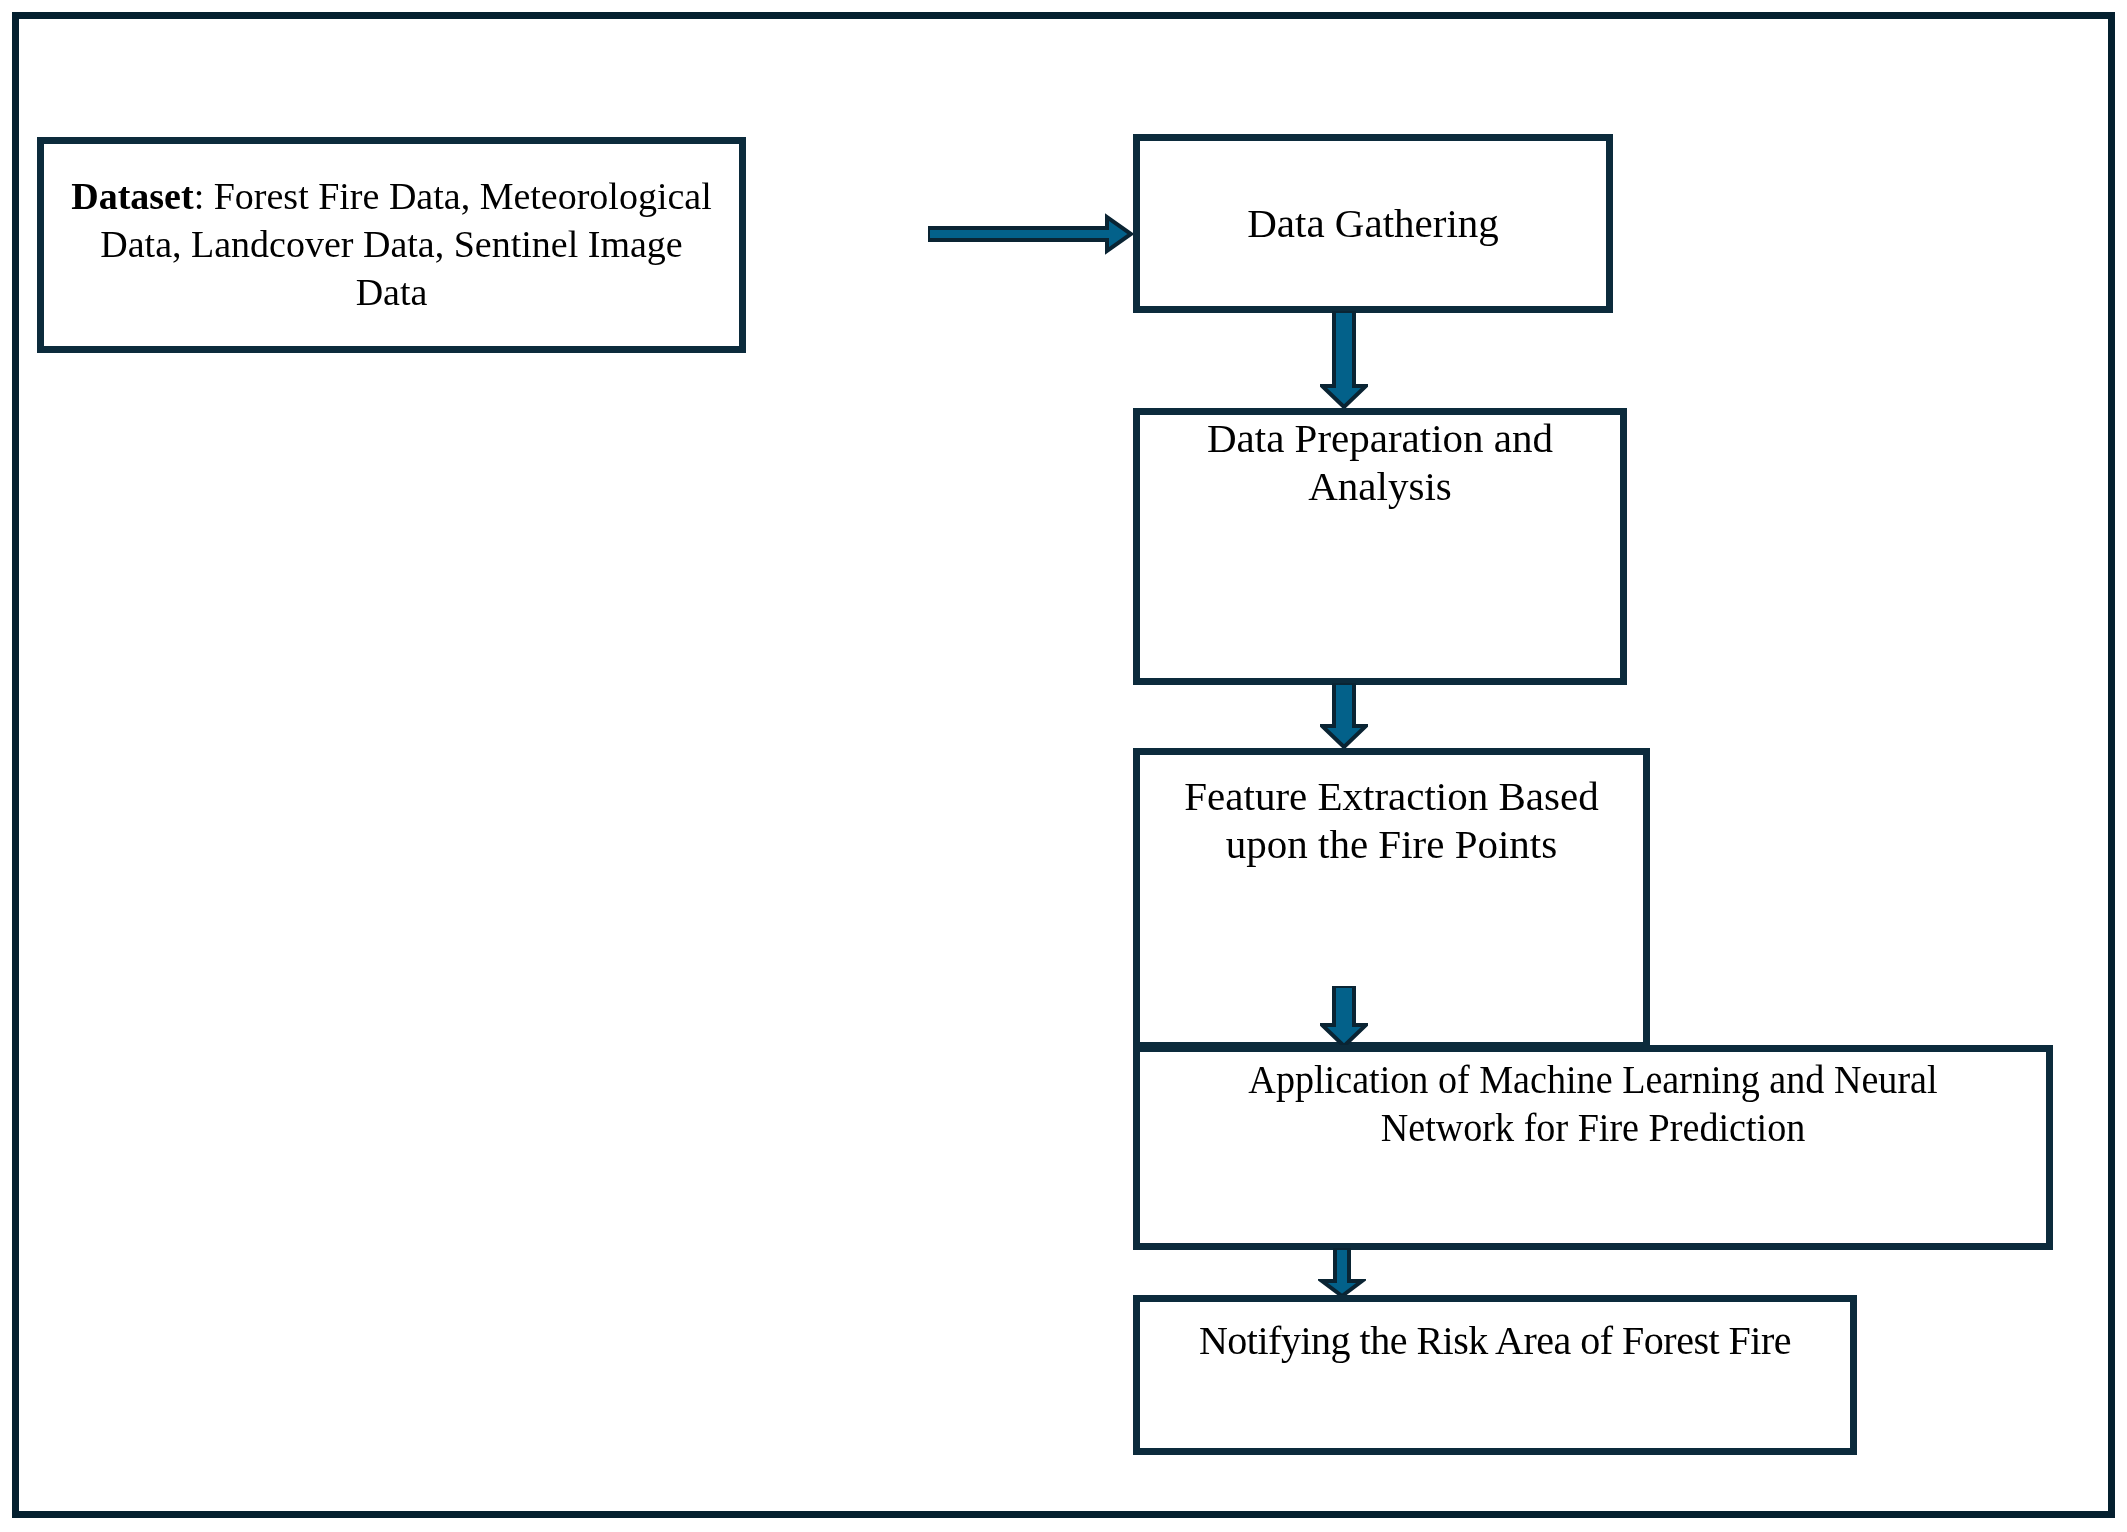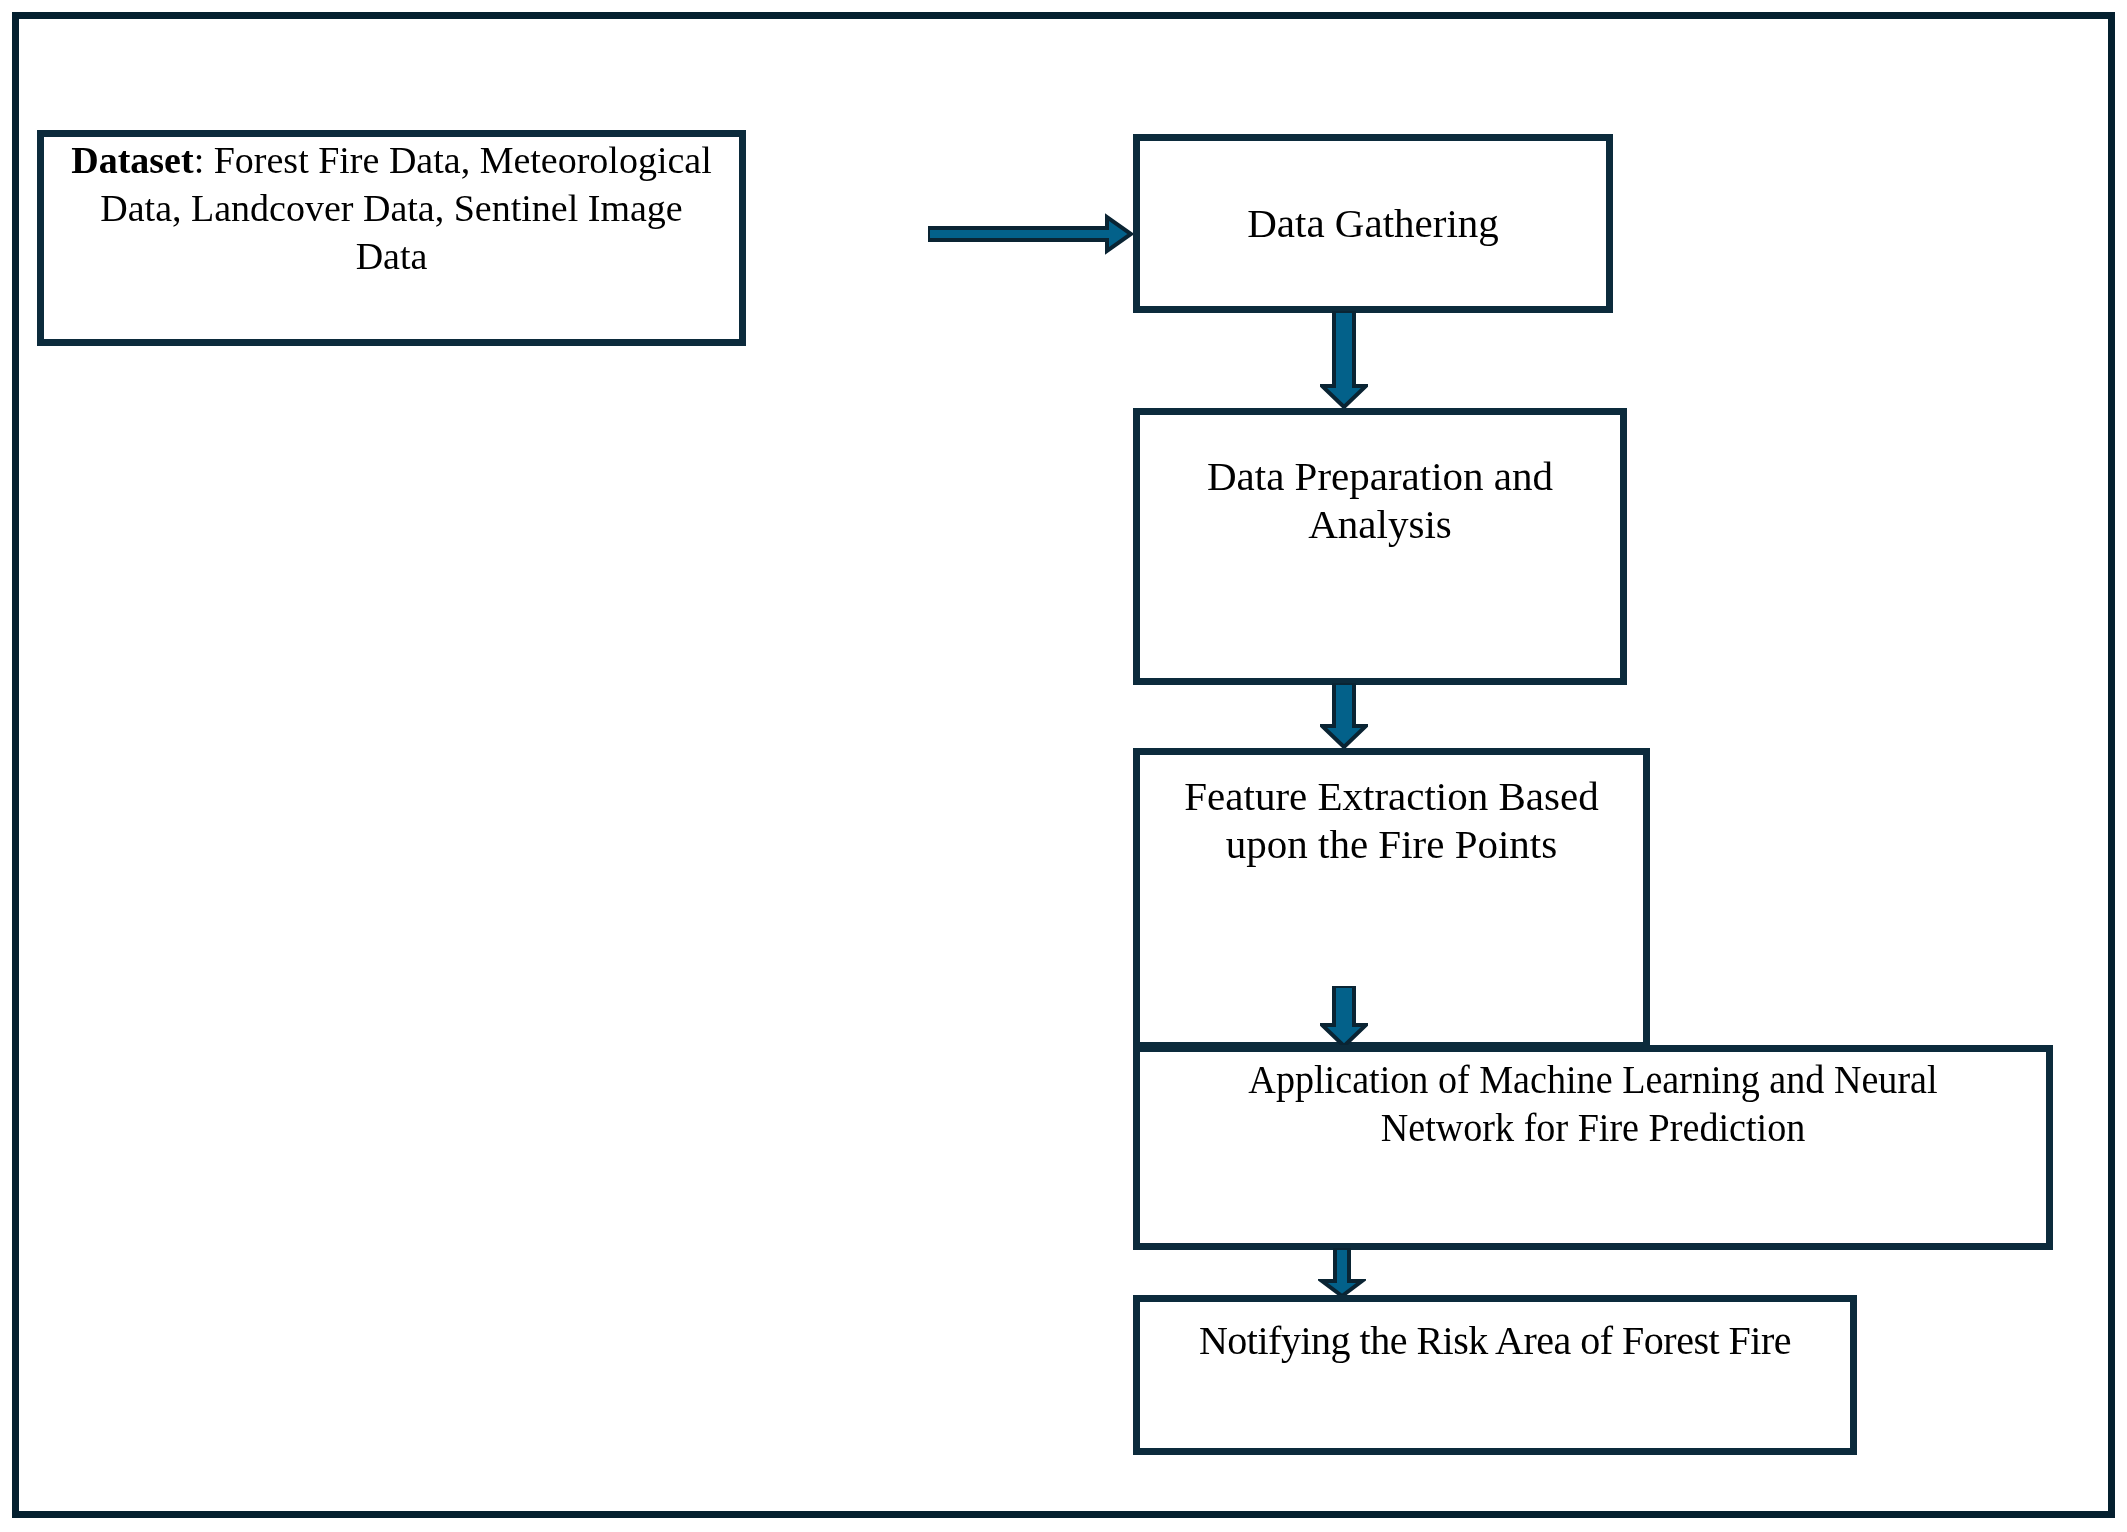--- a/index.html
+++ b/index.html
@@ -12,24 +12,24 @@
     border:7px solid #04202f;box-sizing:border-box;background:#ffffff;
   }
   .box{
     position:absolute;border:7px solid #0c2b3c;box-sizing:border-box;
     background:#ffffff;display:flex;justify-content:center;
   }
   .box .txt{
     margin:0;text-align:center;font-size:41px;line-height:1.17;
   }
   
-  .b-dataset{left:37px;top:130px;width:709px;height:216px;align-items:flex-start;}
+  .b-dataset{left:37px;top:137px;width:709px;height:216px;align-items:center;}
   .b-dataset .txt{max-width:660px;font-size:38px;line-height:1.26;}
   .b-gathering{left:1133px;top:134px;width:480px;height:179px;align-items:center;}
-  .b-preparation{left:1133px;top:408px;width:494px;height:277px;align-items:flex-start;padding-top:38px;}
+  .b-preparation{left:1133px;top:408px;width:494px;height:277px;align-items:flex-start;}
   .b-preparation .txt{max-width:460px;}
   .b-feature{left:1133px;top:748px;width:517px;height:301px;align-items:flex-start;padding-top:18px;}
   .b-feature .txt{max-width:480px;}
   .b-application{left:1133px;top:1045px;width:920px;height:205px;align-items:flex-start;padding-top:4px;}
   .b-application .txt{max-width:866px;transform:scaleX(0.93);transform-origin:50% 0;}
   .b-notify{left:1133px;top:1295px;width:724px;height:160px;align-items:flex-start;padding-top:16px;}
   .b-notify .txt{font-size:40px;white-space:nowrap;letter-spacing:-0.5px;}
   .arrow{position:absolute;}
   .arrow path{fill:#03618a;stroke:#0a2433;stroke-width:4;stroke-linejoin:miter;}
 </style>

